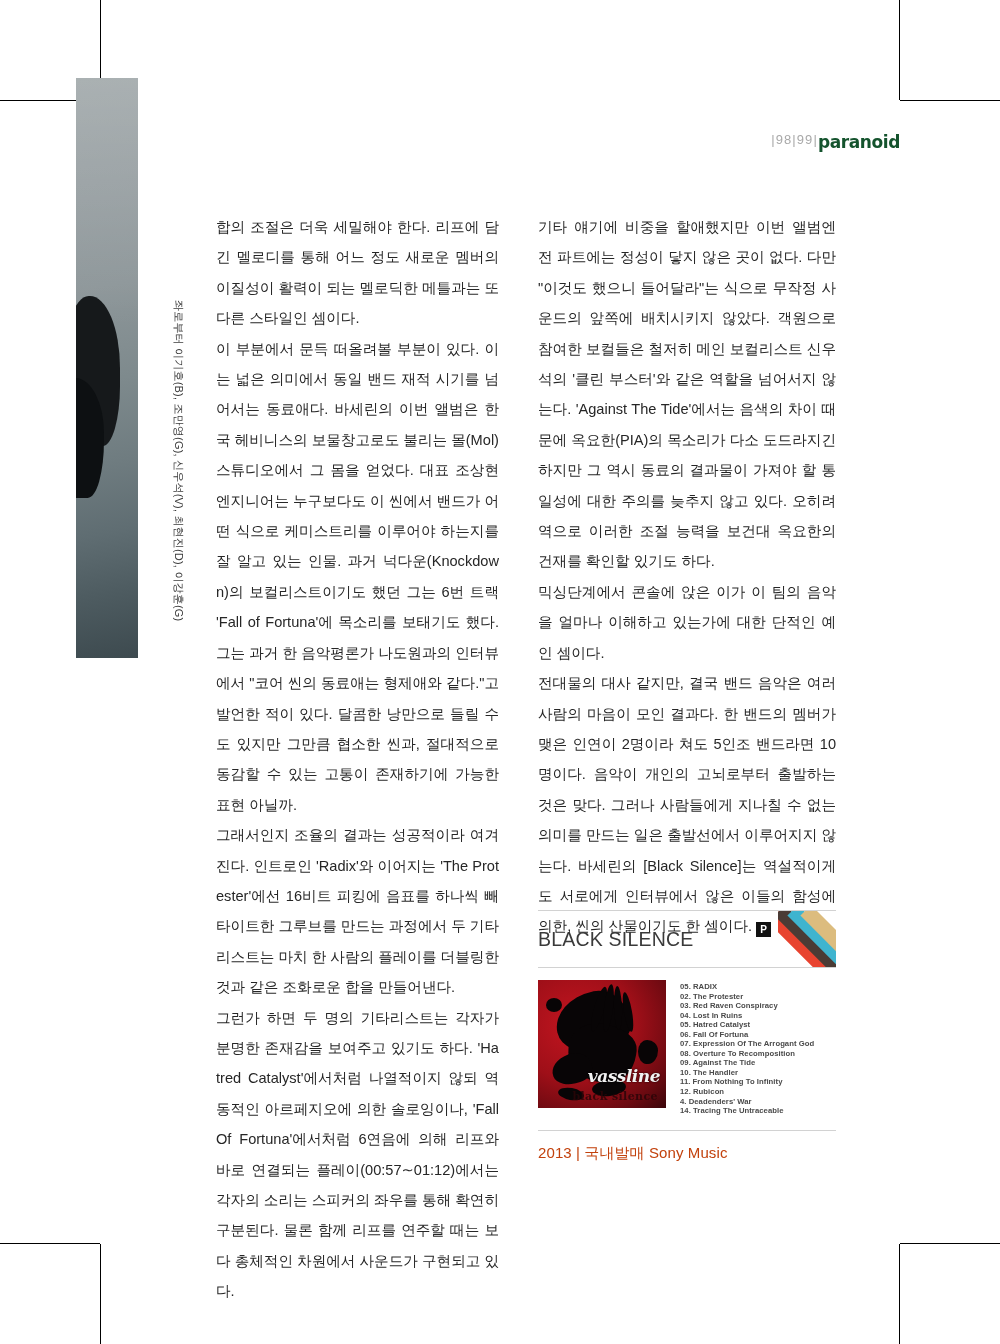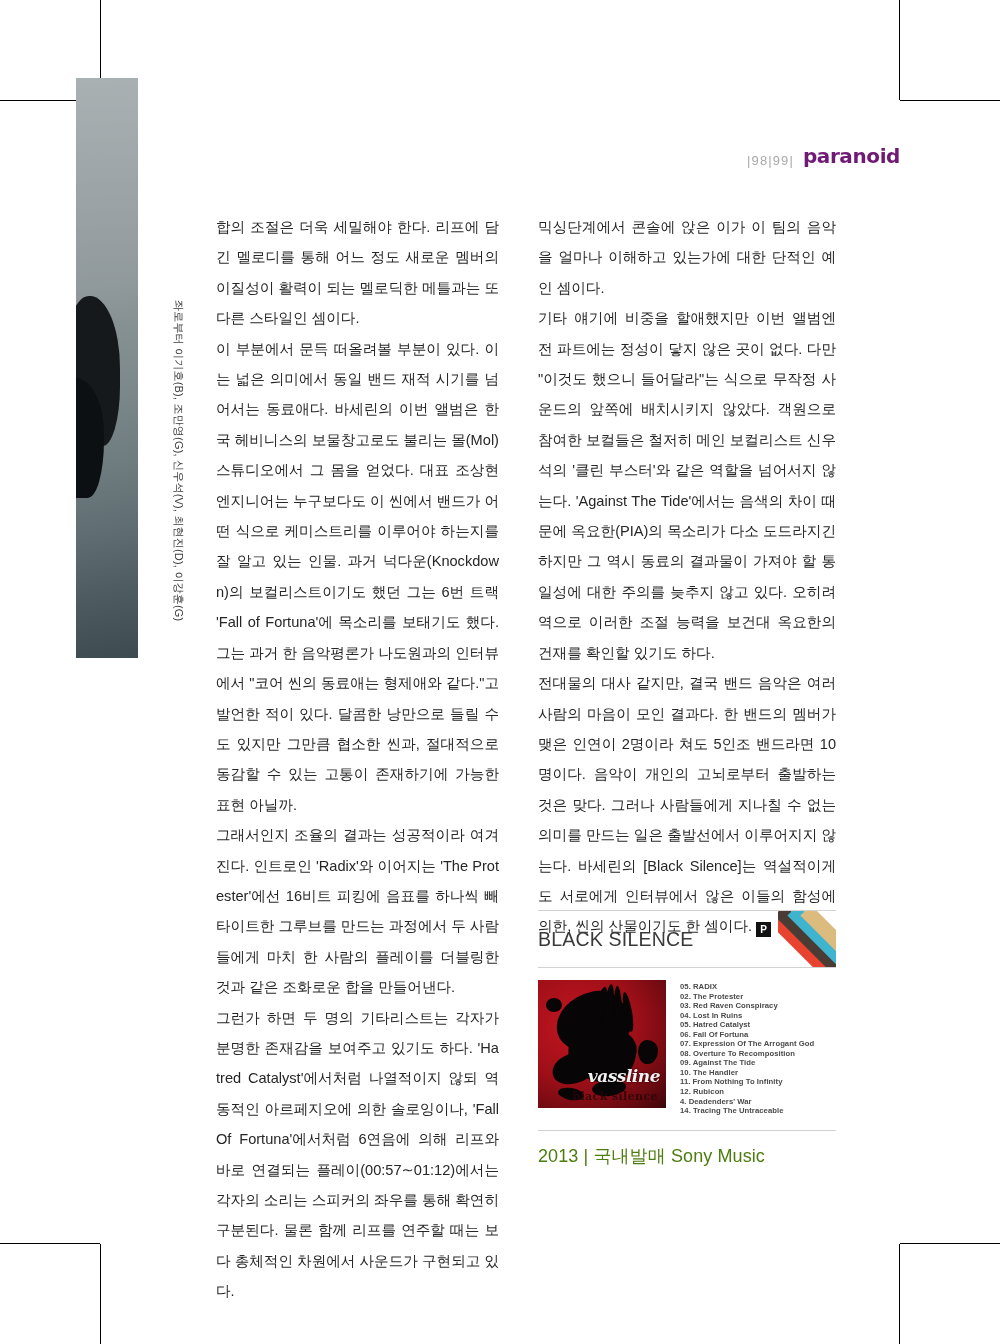--- a/index.html
+++ b/index.html
@@ -91,36 +91,34 @@
     white-space: nowrap;
     font-family: "Liberation Sans", "DejaVu Sans", sans-serif;
   }
 
   
   .running-header {
     position: absolute;
     right: 100px;
     top: 132px;
     display: flex;
-    align-items: flex-end;
-    gap: 9px;
+    align-items: flex-start;
   }
   .folio {
     font-size: 13px;
     color: #a9a9a9;
     letter-spacing: 1.1px;
     font-family: "Liberation Sans", "DejaVu Sans", sans-serif;
   }
   .masthead {
-    font-size: 20px;
-    font-weight: bold;
-    color: #701a75;
+    font-size: 17px;
+    font-weight: bold;
+    color: #14532d;
     letter-spacing: -0.4px;
     font-family: "DejaVu Sans", "Liberation Sans", sans-serif;
-    margin-top: 12px;
   }
 
   
   .column {
     position: absolute;
     top: 212px;
     width: 283px;
     font-size: 14.6px;
     line-height: 30.4px;
     color: #262626;
@@ -264,22 +262,22 @@
     font-family: "Liberation Sans", "DejaVu Sans", sans-serif;
   }
 
   .album-foot-rule {
     height: 1px;
     background: #d2d2d2;
     width: 100%;
     margin-top: 14px;
   }
   .album-release {
-    font-size: 18px;
-    color: #4d7c0f;
+    font-size: 15px;
+    color: #c2410c;
     padding-top: 13px;
     letter-spacing: 0.1px;
     font-family: "Liberation Sans", "DejaVu Sans", sans-serif;
   }
 </style>
 </head>
 <body>
 
 <div class="crop-mark cm-h cm-tl-h"></div>
 <div class="crop-mark cm-v cm-tl-v"></div>
@@ -299,27 +297,27 @@
 <div class="photo-caption">좌로부터 이기호(B), 조만영(G), 신우석(V), 최현진(D), 이강훈(G)</div>
 
 <div class="running-header">
   <span class="folio">|98|99|</span>
   <span class="masthead">paranoid</span>
 </div>
 
 <div class="column col-left">
   <p>합의 조절은 더욱 세밀해야 한다. 리프에 담긴 멜로디를 통해 어느 정도 새로운 멤버의 이질성이 활력이 되는 멜로딕한 메틀과는 또 다른 스타일인 셈이다.</p>
   <p>이 부분에서 문득 떠올려볼 부분이 있다. 이는 넓은 의미에서 동일 밴드 재적 시기를 넘어서는 동료애다. 바세린의 이번 앨범은 한국 헤비니스의 보물창고로도 불리는 몰(Mol)스튜디오에서 그 몸을 얻었다. 대표 조상현 엔지니어는 누구보다도 이 씬에서 밴드가 어떤 식으로 케미스트리를 이루어야 하는지를 잘 알고 있는 인물. 과거 넉다운(Knockdown)의 보컬리스트이기도 했던 그는 6번 트랙 'Fall of Fortuna'에 목소리를 보태기도 했다. 그는 과거 한 음악평론가 나도원과의 인터뷰에서 "코어 씬의 동료애는 형제애와 같다."고 발언한 적이 있다. 달콤한 낭만으로 들릴 수도 있지만 그만큼 협소한 씬과, 절대적으로 동감할 수 있는 고통이 존재하기에 가능한 표현 아닐까.</p>
-  <p>그래서인지 조율의 결과는 성공적이라 여겨진다. 인트로인 'Radix'와 이어지는 'The Protester'에선 16비트 피킹에 음표를 하나씩 빼 타이트한 그루브를 만드는 과정에서 두 사람들에게 마치 한 사람의 플레이를 더블링한 것과 같은 조화로운 합을 만들어낸다.</p>
+  <p>그래서인지 조율의 결과는 성공적이라 여겨진다. 인트로인 'Radix'와 이어지는 'The Protester'에선 16비트 피킹에 음표를 하나씩 빼 타이트한 그루브를 만드는 과정에서 두 기타리스트는 마치 한 사람의 플레이를 더블링한 것과 같은 조화로운 합을 만들어낸다.</p>
   <p>그런가 하면 두 명의 기타리스트는 각자가 분명한 존재감을 보여주고 있기도 하다. 'Hatred Catalyst'에서처럼 나열적이지 않되 역동적인 아르페지오에 의한 솔로잉이나, 'Fall Of Fortuna'에서처럼 6연음에 의해 리프와 바로 연결되는 플레이(00:57∼01:12)에서는 각자의 소리는 스피커의 좌우를 통해 확연히 구분된다. 물론 함께 리프를 연주할 때는 보다 총체적인 차원에서 사운드가 구현되고 있다.</p>
 </div>
 
 <div class="column col-right">
+  <p>기타 얘기에 비중을 할애했지만 이번 앨범엔 전 파트에는 정성이 닿지 않은 곳이 없다. 다만 "이것도 했으니 들어달라"는 식으로 무작정 사운드의 앞쪽에 배치시키지 않았다. 객원으로 참여한 보컬들은 철저히 메인 보컬리스트 신우석의 '클린 부스터'와 같은 역할을 넘어서지 않는다. 'Against The Tide'에서는 음색의 차이 때문에 옥요한(PIA)의 목소리가 다소 도드라지긴 하지만 그 역시 동료의 결과물이 가져야 할 통일성에 대한 주의를 늦추지 않고 있다. 오히려 역으로 이러한 조절 능력을 보건대 옥요한의 건재를 확인할 있기도 하다.</p>
   <p>믹싱단계에서 콘솔에 앉은 이가 이 팀의 음악을 얼마나 이해하고 있는가에 대한 단적인 예인 셈이다.</p>
-  <p>기타 얘기에 비중을 할애했지만 이번 앨범엔 전 파트에는 정성이 닿지 않은 곳이 없다. 다만 "이것도 했으니 들어달라"는 식으로 무작정 사운드의 앞쪽에 배치시키지 않았다. 객원으로 참여한 보컬들은 철저히 메인 보컬리스트 신우석의 '클린 부스터'와 같은 역할을 넘어서지 않는다. 'Against The Tide'에서는 음색의 차이 때문에 옥요한(PIA)의 목소리가 다소 도드라지긴 하지만 그 역시 동료의 결과물이 가져야 할 통일성에 대한 주의를 늦추지 않고 있다. 오히려 역으로 이러한 조절 능력을 보건대 옥요한의 건재를 확인할 있기도 하다.</p>
   <p><span>전대물의 대사 같지만, 결국 밴드 음악은 여러 사람의 마음이 모인 결과다. 한 밴드의 멤버가 맺은 인연이 2명이라 쳐도 5인조 밴드라면 10명이다. 음악이 개인의 고뇌로부터 출발하는 것은 맞다. 그러나 사람들에게 지나칠 수 없는 의미를 만드는 일은 출발선에서 이루어지지 않는다. 바세린의 [Black Silence]는 역설적이게도 서로에게 인터뷰에서 않은 이들의 함성에 의한, 씬의 산물이기도 한 셈이다.</span><span class="endmark">P</span></p>
 </div>
 
 <div class="album-box">
 
   <div class="album-rule"></div>
 
   <div class="album-head">
     <span class="album-title">BLACK SILENCE</span>
     <span class="ribbon">

